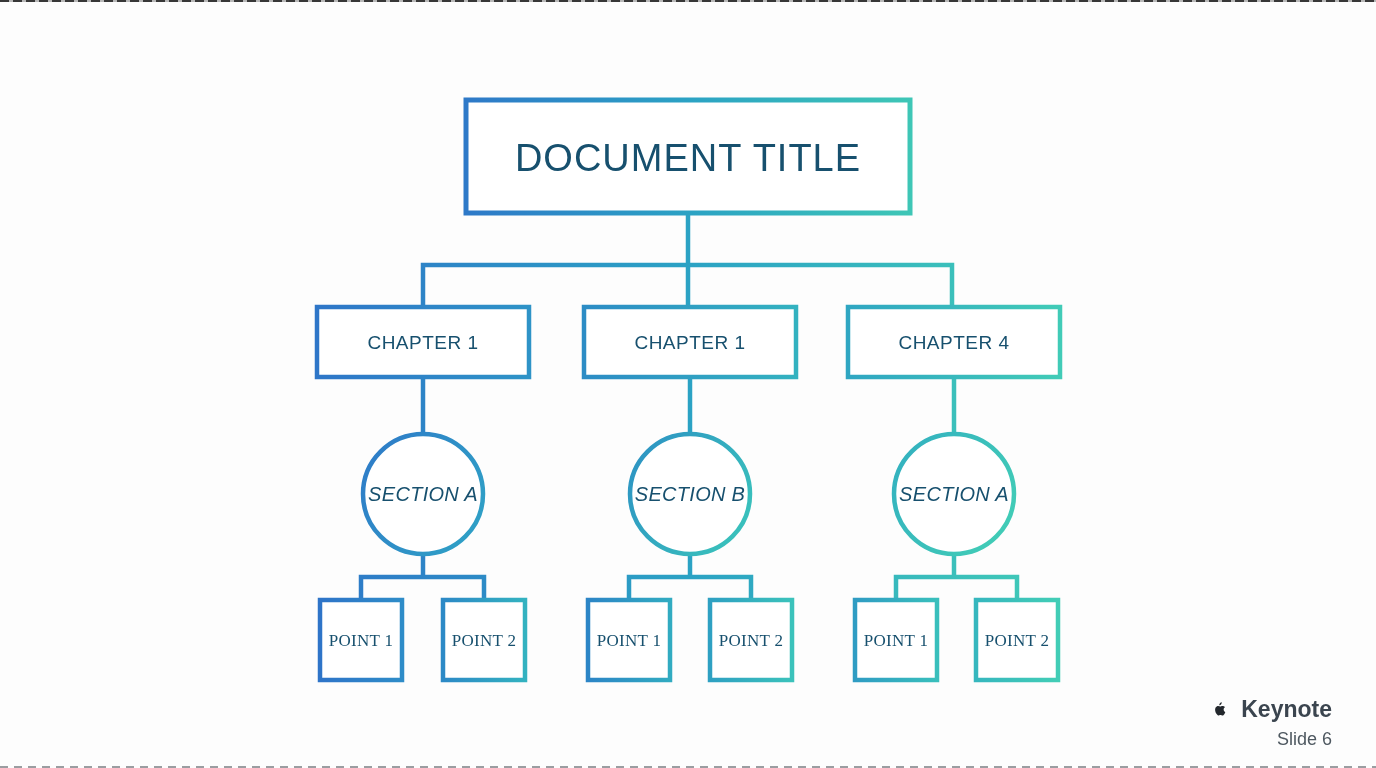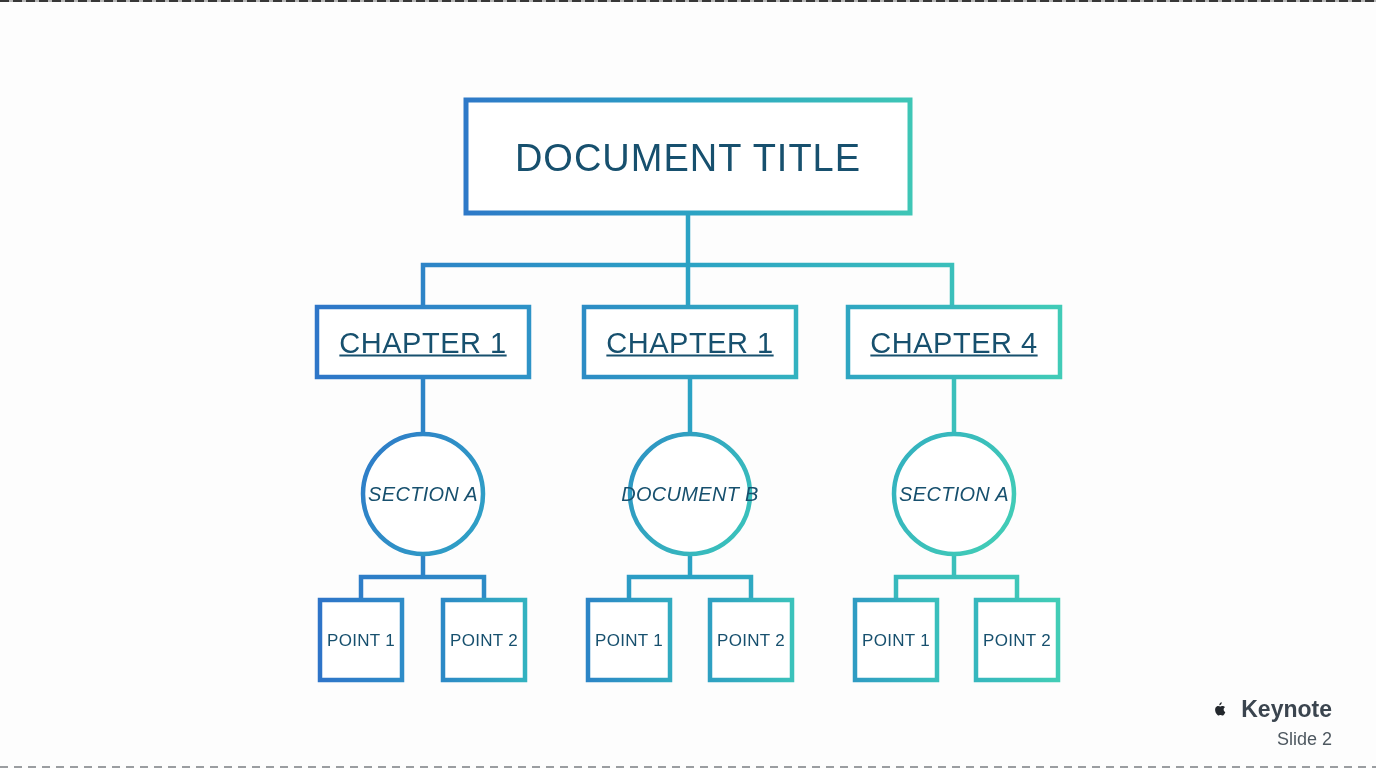--- a/index.html
+++ b/index.html
@@ -27,23 +27,23 @@
   svg.diagram { position: absolute; top: 0; left: 0; }
   .lbl {
     position: absolute;
     transform: translate(-50%, -50%);
     color: #17506E;
     white-space: nowrap;
     letter-spacing: 0.5px;
     text-align: center;
   }
   .lbl-title   { font-size: 38px; letter-spacing: 1px; }
-  .lbl-chapter { font-size: 29px; text-decoration: underline; }
+  .lbl-chapter { font-size: 19px; }
   .lbl-section { font-size: 20px; letter-spacing: 0.3px; font-style: italic; }
-  .lbl-point   { font-size: 17px; letter-spacing: 0.3px; }
+  .lbl-point   { font-size: 17px; letter-spacing: 0.3px; font-family: Liberation Serif, serif; }
   .footer {
     position: absolute;
     right: 44px; bottom: 18px;
     text-align: right;
     line-height: 1.25;
   }
   .footer .brand-row {
     display: flex; align-items: center; justify-content: flex-end;
     gap: 14px;
     color: #3B454F;
@@ -158,33 +158,33 @@
     <rect x="976" y="600" width="82" height="80" fill="#ffffff" stroke="url(#g-p32)" stroke-width="4.5"></rect>
   </svg>
 
   <div class="lbl lbl-title" style="left:688px; top:158px">DOCUMENT TITLE</div>
 
   <div class="lbl lbl-chapter" style="left:423px; top:343px">CHAPTER 1</div>
   <div class="lbl lbl-chapter" style="left:690px; top:343px">CHAPTER 1</div>
   <div class="lbl lbl-chapter" style="left:954px; top:343px">CHAPTER 4</div>
 
   <div class="lbl lbl-section" style="left:423px; top:494px">SECTION A</div>
-  <div class="lbl lbl-section" style="left:690px; top:494px">DOCUMENT B</div>
+  <div class="lbl lbl-section" style="left:690px; top:494px">SECTION B</div>
   <div class="lbl lbl-section" style="left:954px; top:494px">SECTION A</div>
 
   <div class="lbl lbl-point" style="left:361px; top:641px">POINT 1</div>
   <div class="lbl lbl-point" style="left:484px; top:641px">POINT 2</div>
   <div class="lbl lbl-point" style="left:629px; top:641px">POINT 1</div>
   <div class="lbl lbl-point" style="left:751px; top:641px">POINT 2</div>
   <div class="lbl lbl-point" style="left:896px; top:641px">POINT 1</div>
   <div class="lbl lbl-point" style="left:1017px; top:641px">POINT 2</div>
 
   <div class="footer">
     <div class="brand-row">
       <svg class="apple" viewBox="0 0 376 512" aria-hidden="true">
         <path fill="#23282d" d="M318.7 268.7c-.2-36.7 30-54.4 31.4-55.3-17.2-25.1-43.9-28.6-53.3-29-22.7-2.3-44.3 13.4-55.8 13.4-11.5 0-29.3-13.1-48.1-12.7-24.8.4-47.6 14.4-60.4 36.6-25.8 44.7-6.6 110.9 18.5 147.2 12.3 17.8 26.9 37.7 46.1 37 18.5-.7 25.5-12 47.9-12 22.4 0 28.7 12 48.3 11.6 19.9-.4 32.5-18.1 44.7-36 14.1-20.6 19.9-40.5 20.2-41.5-.4-.2-38.8-14.9-39.2-59.3zM261.1 147.9c10.2-12.4 17.1-29.5 15.2-46.6-14.7.6-32.5 9.8-43.1 22.1-9.5 10.9-17.8 28.4-15.6 45.1 16.4 1.3 33.2-8.3 43.5-20.6z"></path>
       </svg>
       <span>Keynote</span>
     </div>
-    <div class="slide-num">Slide 2</div>
+    <div class="slide-num">Slide 6</div>
   </div>
 
 </div>
 
 </body></html>

